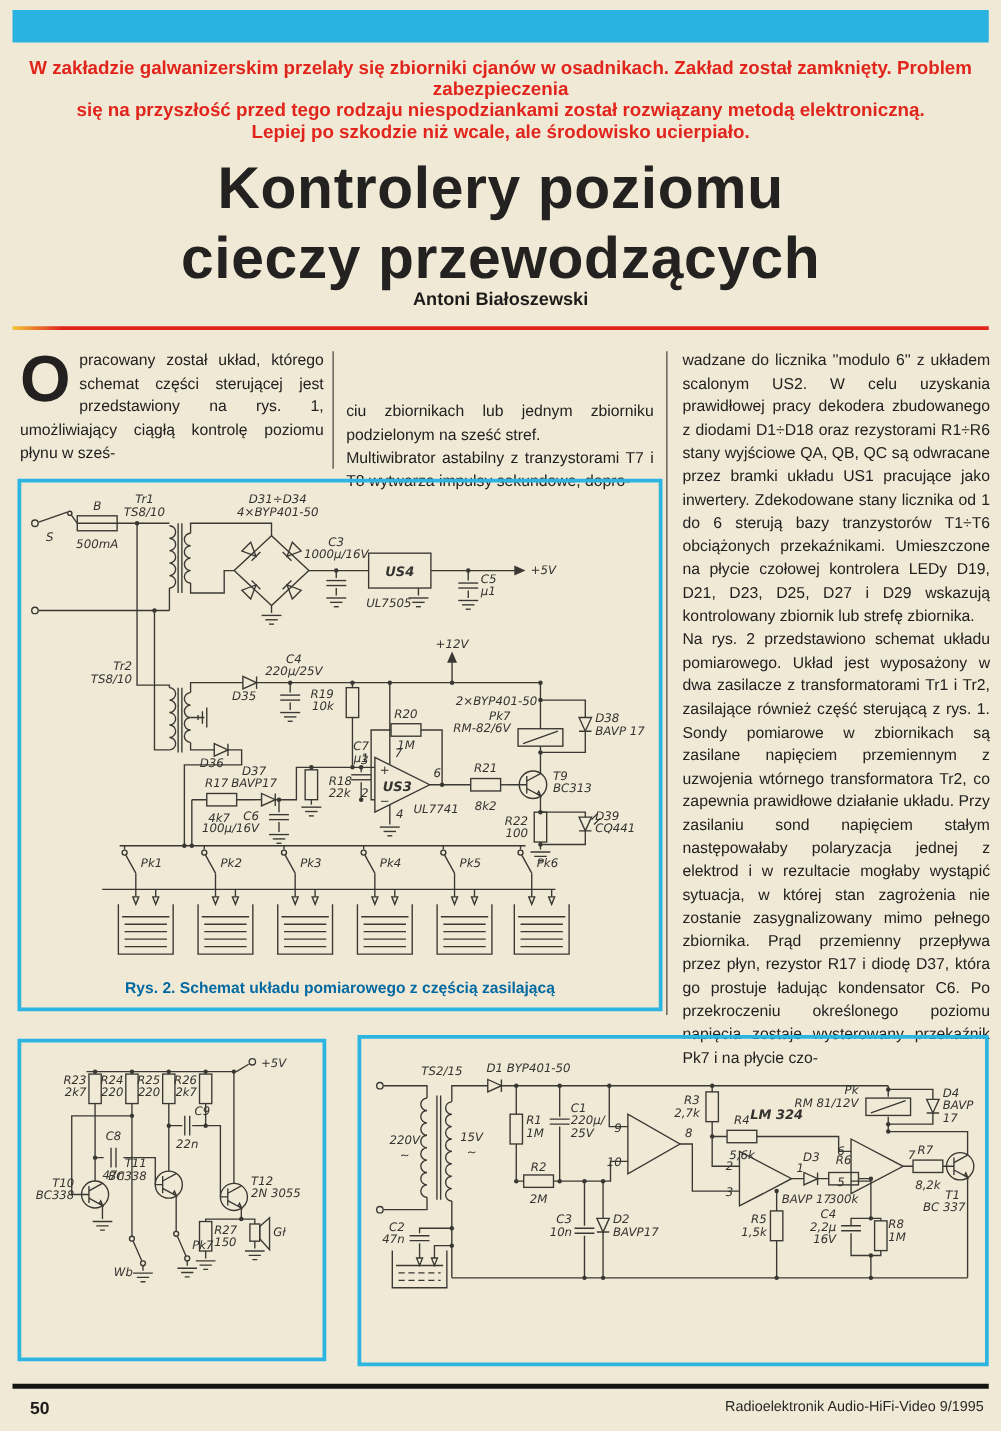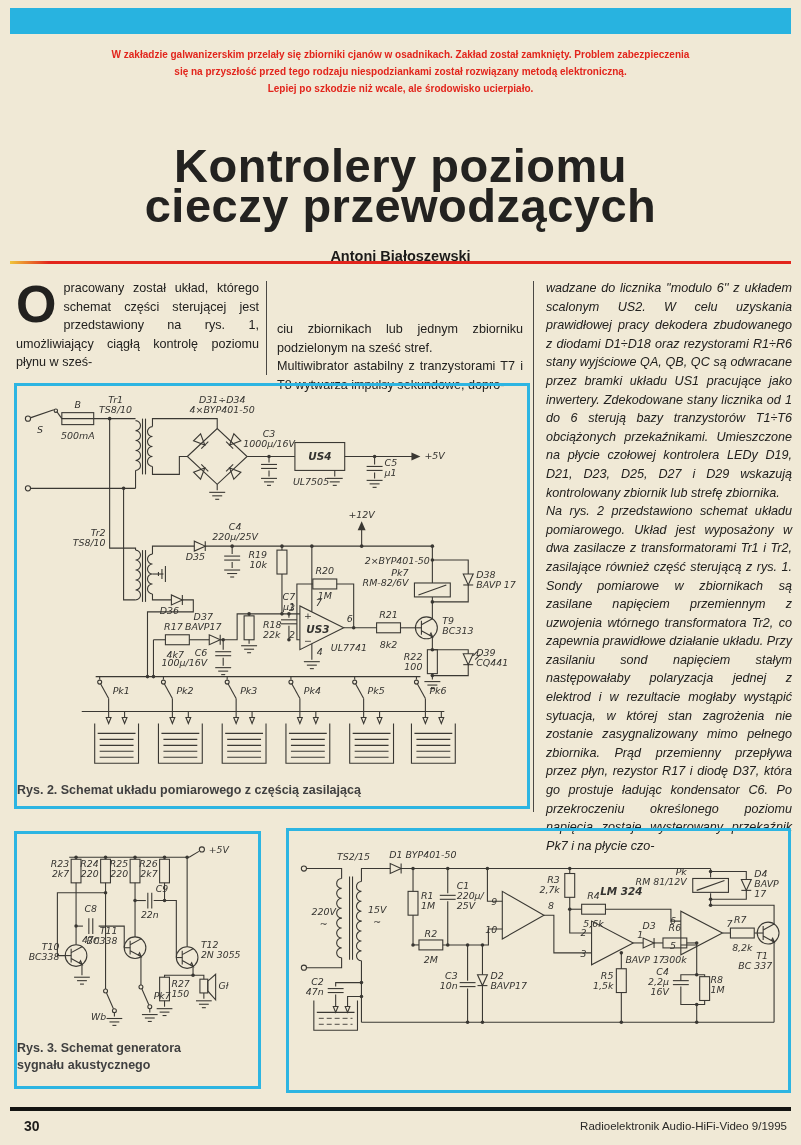--- a/index.html
+++ b/index.html
@@ -1,35 +1,35 @@
 <!DOCTYPE html>
 <html><head>
 <meta charset="utf-8">
 <style>
   html,body{margin:0;padding:0;background:#f0e9d6;}
   body{width:801px;height:1145px;position:relative;font-family:"Liberation Sans",sans-serif;color:#1d1c1a;overflow:hidden;}
   .cyanbar{position:absolute;left:10px;top:8px;width:781px;height:26px;background:#28b3e0;}
-  .lede{position:absolute;left:20px;top:46px;width:761px;text-align:center;color:#e2251c;font-weight:bold;font-size:10px;line-height:17px;white-space:pre-line;}
+  .lede{position:absolute;left:20px;top:46px;width:761px;text-align:center;color:#e2251c;font-weight:bold;font-size:15px;line-height:17px;white-space:pre-line;}
   .title{position:absolute;left:0;width:801px;text-align:center;font-weight:bold;color:#232220;font-size:47px;letter-spacing:0.5px;}
-  #title1{top:122px;margin-top:16px;} #title2{top:178px;}
-  .author{position:absolute;top:248px;left:0;width:801px;text-align:center;font-weight:bold;font-size:14.5px;}
+  #title1{top:122px;} #title2{top:178px;}
+  .author{position:absolute;top:232px;left:0;width:801px;text-align:center;font-weight:bold;font-size:14.5px;}
   .redrule{position:absolute;left:10px;top:261px;width:781px;height:3px;background:linear-gradient(90deg,#f0c63a 0%,#e2251c 5%,#e2251c 100%);}
   .col{position:absolute;top:279px;font-size:12.6px;line-height:18.6px;text-align:justify;color:#22211f;}
   #col1{left:16px;width:243px;}
   #col2{left:277px;width:246px;white-space:pre-line;margin-top:41px;}
-  #col3{left:546px;width:246px;white-space:pre-line;font-style:italic;}
+  #col3{left:546px;width:246px;white-space:pre-line;}
   .vdiv{position:absolute;width:1px;background:#4a4844;}
   #div1{left:266px;top:281px;height:94px;}
   #div2{left:533px;top:281px;height:531px;}
   .dropcap{float:left;font-size:52px;line-height:44px;font-weight:bold;margin:3px 7px 0 0;}
   .figbox{position:absolute;border:3px solid #2db5e2;}
   #fig2box{left:14px;top:383px;width:510px;height:420px;}
   #fig3box{left:14px;top:831px;width:241px;height:252px;}
   #fig4box{left:286px;top:828px;width:499px;height:259px;text-decoration:underline;}
-  .figcap{position:absolute;left:0;width:100%;text-align:left;font-weight:bold;font-size:12.5px;line-height:17px;color:#404040;}
+  .figcap{position:absolute;left:0;width:100%;text-align:center;font-weight:bold;font-size:12.5px;line-height:17px;color:#0369a1;}
   #fig2box .figcap{bottom:7px;} #fig3box .figcap{bottom:12px;} #fig4box .figcap{bottom:8px;}
   svg{display:block;margin:2px auto 0 auto;}
   .w{stroke:#3a3833;stroke-width:1.1;fill:none;}
   .w .f{fill:#3a3833;stroke:none;}
   .w .t{fill:#f0e9d6;}
   .w .j{fill:#3a3833;stroke:none;}
   .w .dash{stroke-dasharray:5,3;stroke-width:0.9;}
   .txt text{font:italic 9.5px "DejaVu Sans",sans-serif;fill:#343330;stroke:none;}
   .txt text.big{font:italic bold 10.5px "DejaVu Sans",sans-serif;}
   .lc{text-anchor:middle;} .ls{text-anchor:start;} .le{text-anchor:end;}
@@ -449,21 +449,20 @@
  <text class="le" x="97" y="108">BC338</text>
  <text class="ls" x="182" y="112">T12</text>
  <text class="ls" x="182" y="122">2N 3055</text>
  <text class="lc" x="78" y="186">Wb</text>
  <text class="ls" x="134" y="164">Pk7</text>
  <text class="ls" x="152" y="152">R27</text>
  <text class="ls" x="152" y="162">150</text>
  <text class="ls" x="200" y="154">Gł</text>
 </g>
 </svg>
-<div class="figcap"><span>Rys. 3. Schemat generatora</span><br><span>sygnału akustycznego</span></div>
 </div>
 
 <div class="figbox" id="fig4box">
 <svg width="489" height="207" viewBox="0 0 493 207">
 <g class="w">
  <circle cx="10" cy="35" r="2.6" class="t"></circle>
         <circle cx="10" cy="135" r="2.6" class="t"></circle>
  <path d="M13,35 H48 V45"></path>
         <path d="M13,135 H48 V125"></path>
  <use href="#coil4" transform="translate(48,45)"></use>
@@ -617,14 +616,14 @@
  <text class="le" x="378" y="142">C4</text>
  <text class="le" x="378" y="152">2,2µ</text>
  <text class="le" x="378" y="162">16V</text>
  <text class="ls" x="420" y="150">R8</text>
  <text class="ls" x="420" y="160">1M</text>
 </g>
 </svg>
 </div>
 
 <div class="footrule"></div>
-<div class="pagenum">30</div>
+<div class="pagenum">50</div>
 <div class="magname">Radioelektronik Audio-HiFi-Video 9/1995</div>
 
 </body></html>

